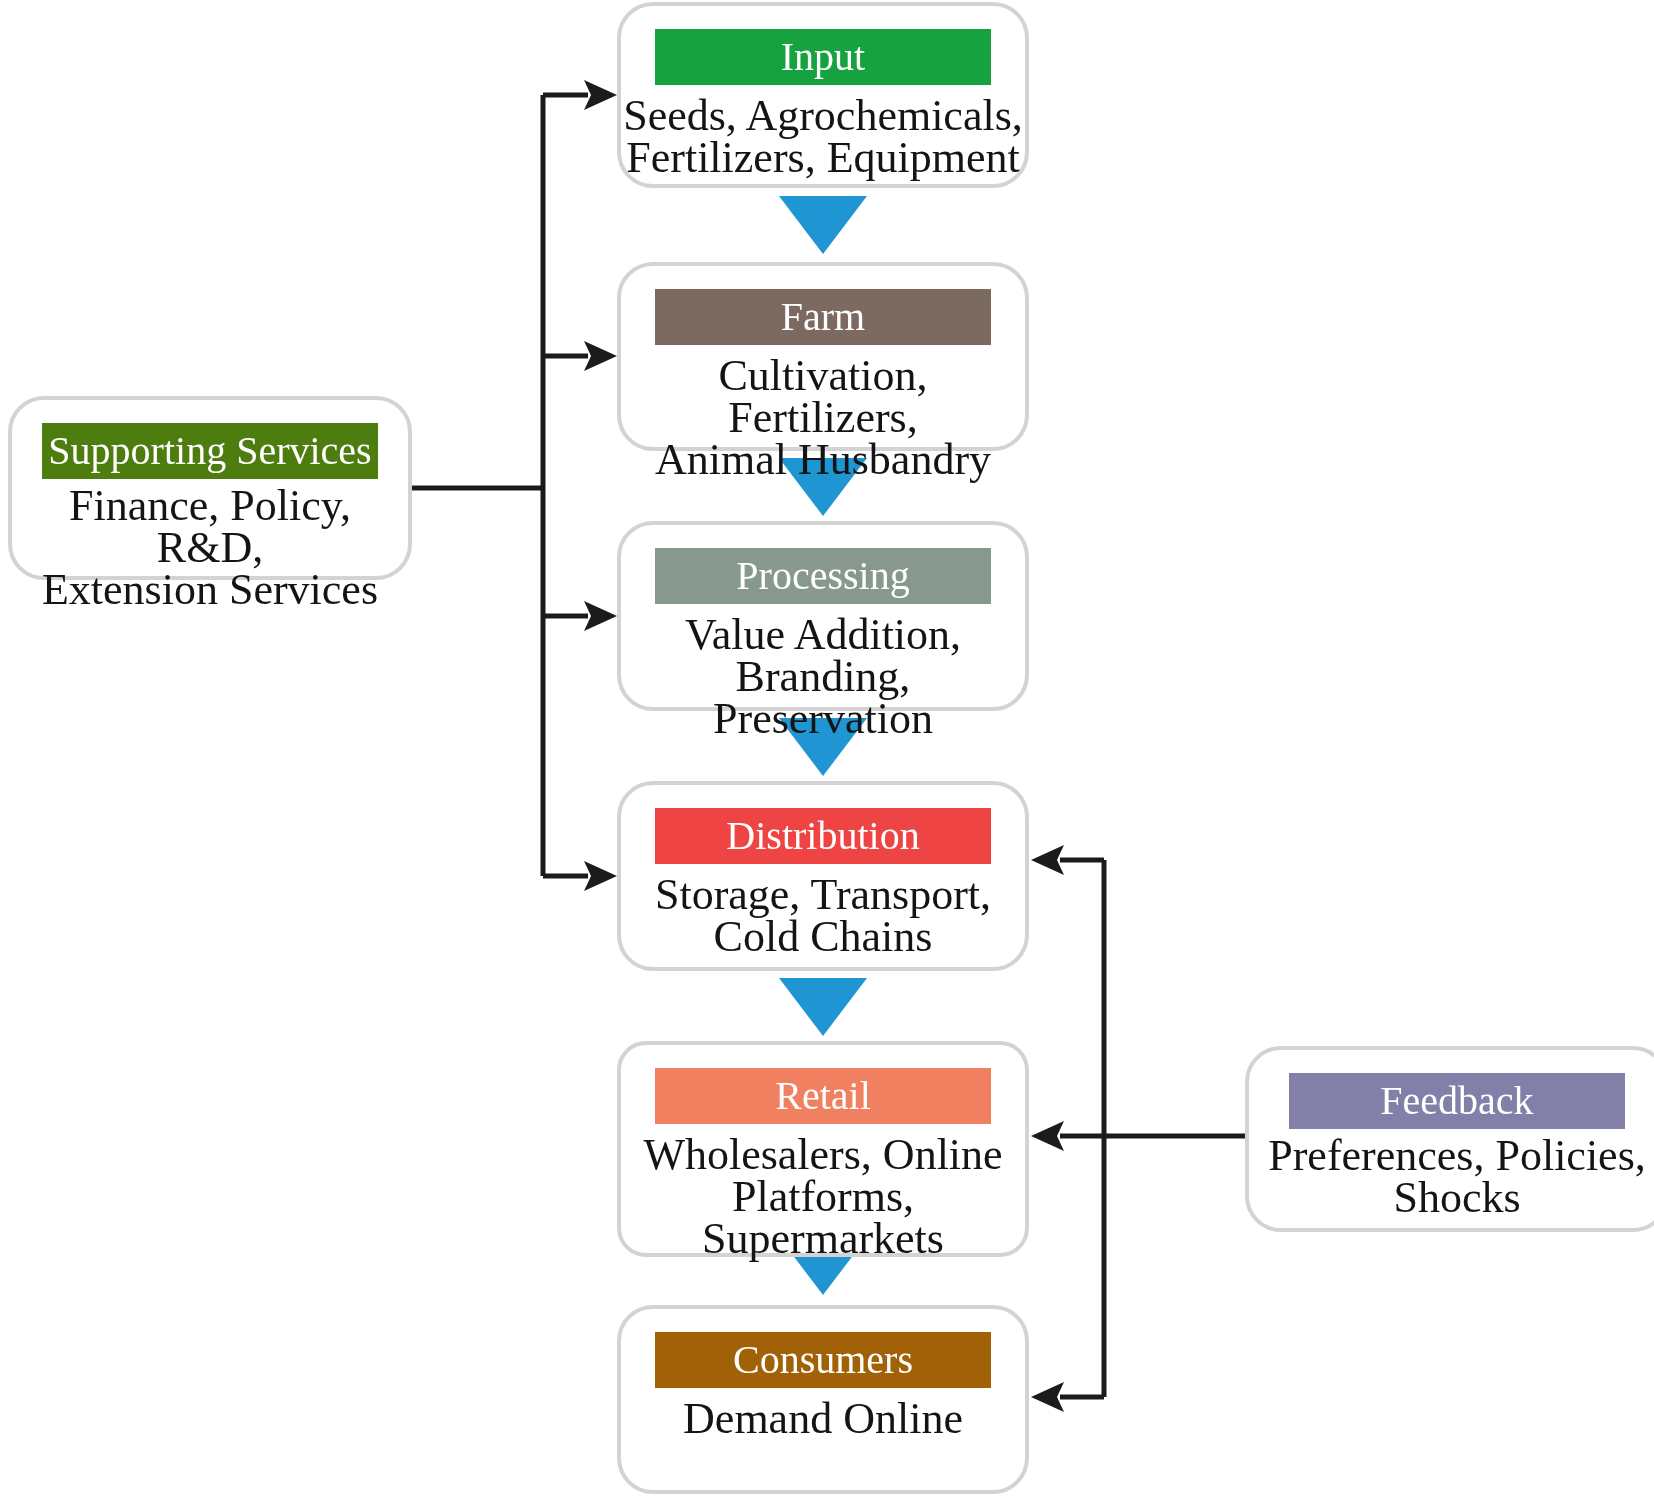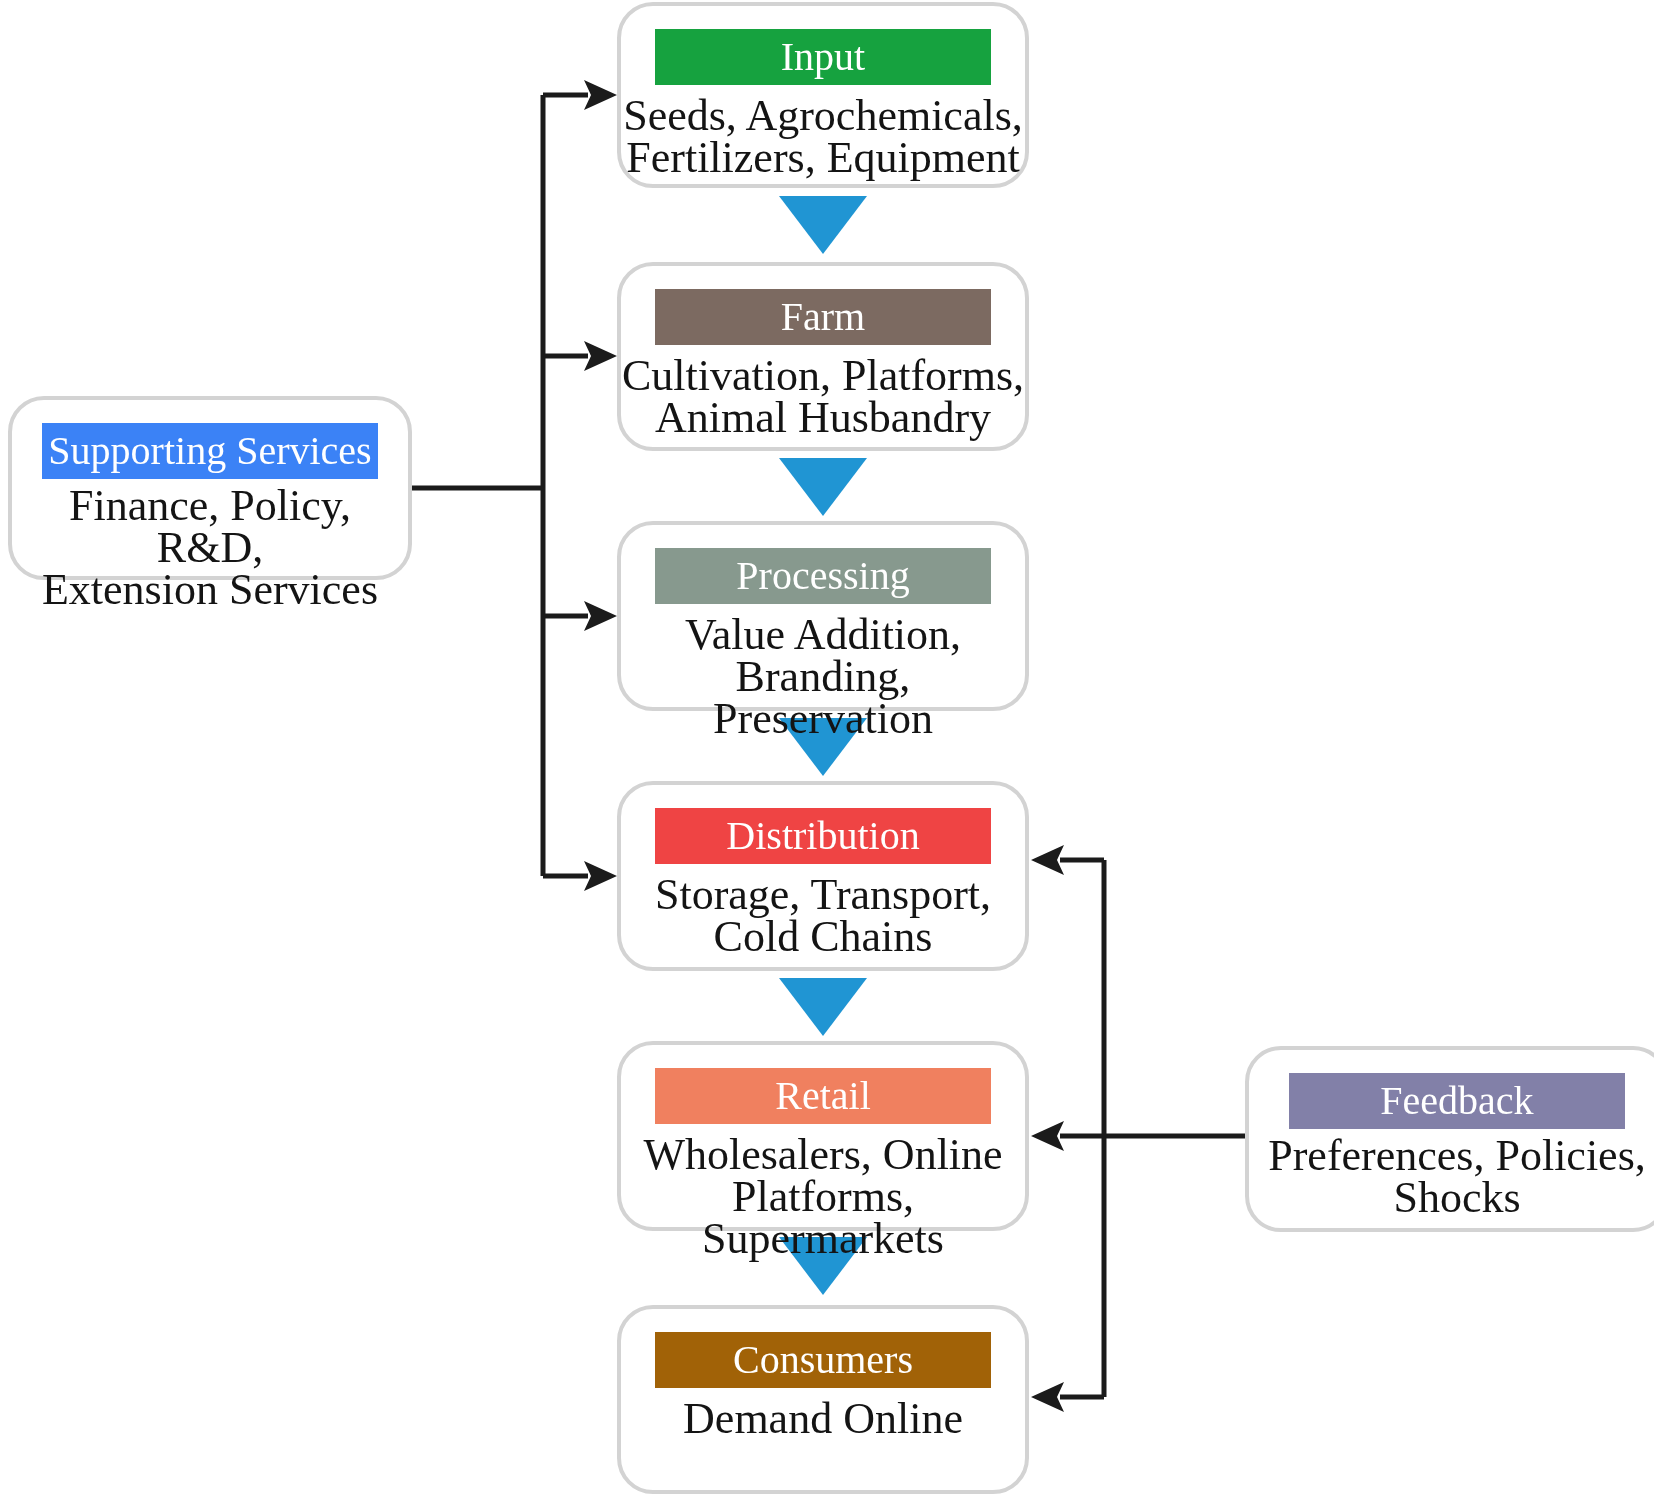--- a/index.html
+++ b/index.html
@@ -68,59 +68,59 @@
     <div class="hdr" style="background-color: rgb(22, 162, 63);">Input</div>
     <div class="body">
       <div>Seeds, Agrochemicals,</div>
       <div>Fertilizers, Equipment</div>
     </div>
   </div>
 
   <div class="node col" style="top:262px;height:189px;">
     <div class="hdr" style="background-color: rgb(124, 106, 97);">Farm</div>
     <div class="body">
-      <div>Cultivation, Platforms,</div>
+      <div>Cultivation, Fertilizers,</div>
       <div>Animal Husbandry</div>
     </div>
   </div>
 
   <div class="node col" style="top:521px;height:190px;">
     <div class="hdr" style="background-color: rgb(135, 153, 142);">Processing</div>
     <div class="body">
       <div>Value Addition, Branding,</div>
       <div>Preservation</div>
     </div>
   </div>
 
   <div class="node col" style="top:781px;height:190px;">
     <div class="hdr" style="background-color: #ef4444;">Distribution</div>
     <div class="body">
       <div>Storage, Transport,</div>
       <div>Cold Chains</div>
     </div>
   </div>
 
-  <div class="node col" style="top:1041px;height:190px;">
+  <div class="node col" style="top:1041px;height:216px;border-radius:29px;">
     <div class="hdr" style="background-color: rgb(240, 128, 95);">Retail</div>
     <div class="body">
       <div>Wholesalers, Online</div>
       <div>Platforms, Supermarkets</div>
     </div>
   </div>
 
   <div class="node col" style="top:1305px;height:189px;">
     <div class="hdr" style="background-color: #a16207;">Consumers</div>
     <div class="body">
       <div>Demand Online</div>
       <div></div>
     </div>
   </div>
 
   <div class="node" style="left:8px;top:396px;width:404px;height:184px;">
-    <div class="hdr" style="background-color: #3b82f6;">Supporting Services</div>
+    <div class="hdr" style="background-color: #4d7c0f;">Supporting Services</div>
     <div class="body" style="margin-top:6px;">
       <div>Finance, Policy, R&amp;D,</div>
       <div>Extension Services</div>
     </div>
   </div>
 
   <div class="node" style="left:1245px;top:1046px;width:424px;height:186px;">
     <div class="hdr" style="background-color: rgb(130, 128, 168);">Feedback</div>
     <div class="body" style="margin-top:6px;">
       <div>Preferences, Policies,</div>

